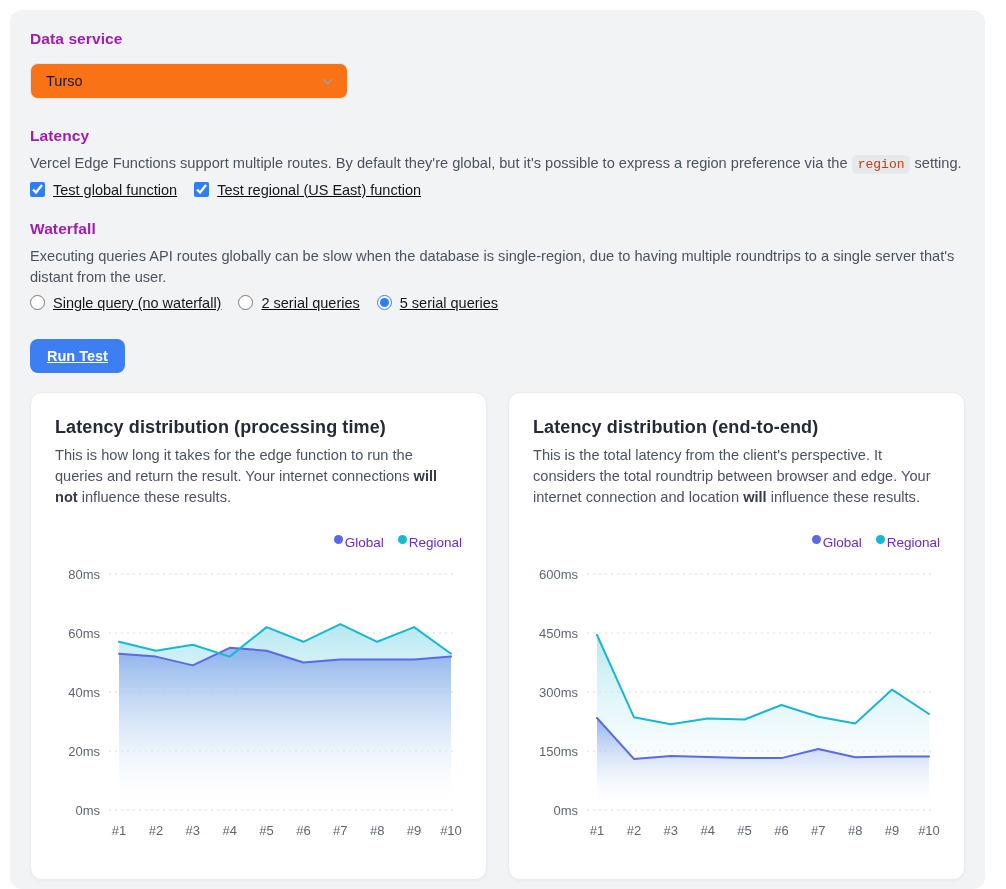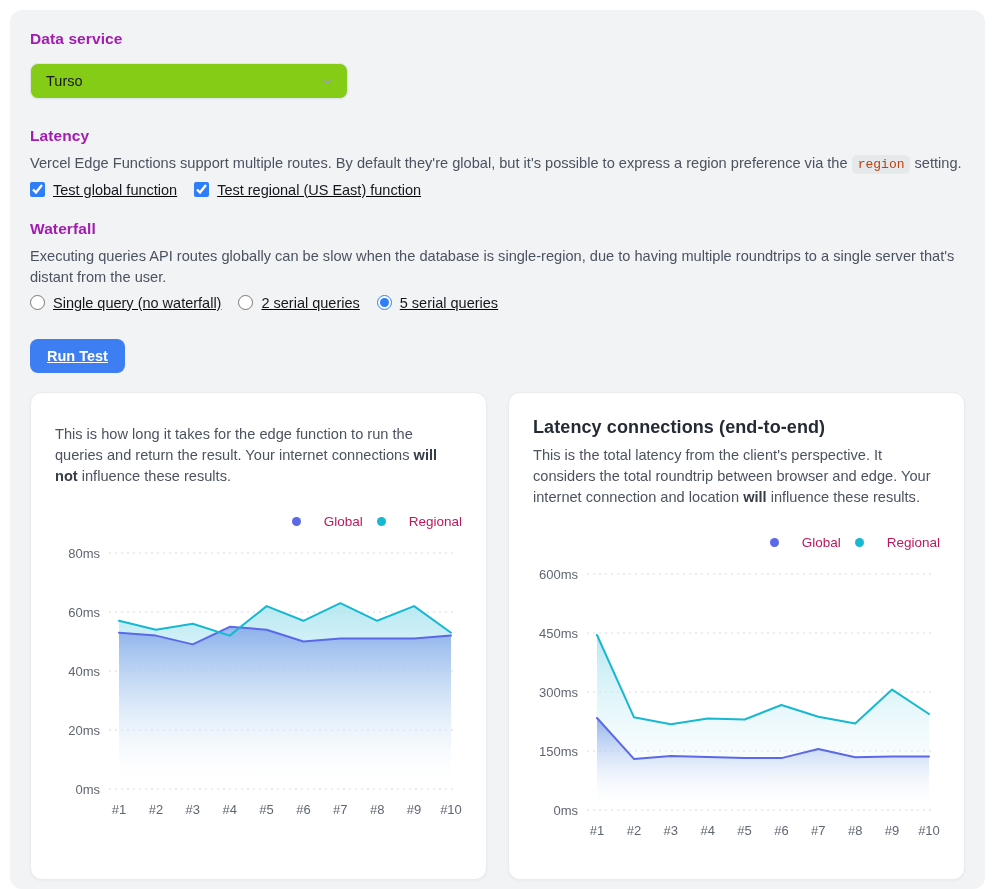--- a/index.html
+++ b/index.html
@@ -10,21 +10,21 @@
     width: 975px; height: 879px;
     background: #f1f3f5;
     border-radius: 12px;
     padding: 20px;
   }
   h3.section-heading {
     font-size: 15.5px; font-weight: 700; color: #a21caf; letter-spacing: .1px;
   }
   .select {
     margin-top: 15px; width: 318px; height: 36px;
-    background: #84cc16; border: 1px solid #e2e5e9; border-radius: 8px;
+    background: #f97316; border: 1px solid #e2e5e9; border-radius: 8px;
     display: flex; align-items: center; justify-content: space-between;
     padding: 0 12px 0 15px; cursor: pointer;
     box-shadow: 0 1px 2px rgba(0,0,0,.03);
   }
   .select .sel-text { font-size: 14.5px; color: #18181b; }
   .section-gap { margin-top: 28px; }
   p.desc {
     margin-top: 8px; font-size: 14.6px; line-height: 21.5px; color: #4b5260; max-width: 935px;
   }
   code.chip {
@@ -48,21 +48,21 @@
   .card {
     width: 457px; height: 488px; background: #fff;
     border: 1px solid #e9ebee; border-radius: 12px;
     box-shadow: 0 1px 3px rgba(16,24,40,.04);
     padding: 24px;
   }
   .card h2 { font-size: 18px; font-weight: 650; color: #252b36; letter-spacing: .1px; }
   .card p.card-desc { margin-top: 7px; font-size: 14.6px; line-height: 21px; color: #4b5260; }
   .card p.card-desc b { color: #363c48; }
   .legend { margin-top: 27px; display: flex; justify-content: flex-end; gap: 14px; }
-  .legend-item { display: inline-flex; align-items: center; gap: 23px; font-size: 13.5px; color: #be185d; }
+  .legend-item { display: inline-flex; align-items: flex-start; gap: 2px; font-size: 13.5px; color: #6d28d9; }
   .legend-item .dot { width: 9px; height: 9px; border-radius: 50%; display: inline-block; }
   svg.chart { width: 410px; height: 288px; margin-top: 8px; display: block; }
   svg.chart .grid { stroke: #d7dade; stroke-width: 1; stroke-dasharray: 2 4; fill: none; }
   svg.chart text { font-family: "Liberation Sans", "DejaVu Sans", sans-serif; font-size: 13px; fill: #5f6672; }
 </style>
 </head>
 <body>
 
 <div class="panel">
 
@@ -105,20 +105,21 @@
       <input type="radio" name="waterfall" checked="" style="">
       <span>5 serial queries</span>
     </label>
   </div>
 
   <button class="run-btn">Run Test</button>
 
   <div class="cards">
 
     <section class="card">
+      <h2>Latency distribution (processing time)</h2>
       <p class="card-desc"><span>This is how long it takes for the edge function to run the queries and return the result. Your internet connections </span><b>will not</b><span> influence these results.</span></p>
       <div class="legend">
         <span class="legend-item">
           <i class="dot" style="background: rgb(91, 104, 232);"></i>
           <span>Global</span>
         </span>
         <span class="legend-item">
           <i class="dot" style="background: rgb(22, 184, 210);"></i>
           <span>Regional</span>
         </span>
@@ -155,21 +156,21 @@
           <text x="211.6" y="277" text-anchor="middle">#5</text>
           <text x="248.4" y="277" text-anchor="middle">#6</text>
           <text x="285.3" y="277" text-anchor="middle">#7</text>
           <text x="322.2" y="277" text-anchor="middle">#8</text>
           <text x="359.1" y="277" text-anchor="middle">#9</text>
           <text x="396.0" y="277" text-anchor="middle">#10</text>
         </svg>
     </section>
 
     <section class="card">
-      <h2>Latency connections (end-to-end)</h2>
+      <h2>Latency distribution (end-to-end)</h2>
       <p class="card-desc"><span>This is the total latency from the client's perspective. It considers the total roundtrip between browser and edge. Your internet connection and location </span><b>will</b><span> influence these results.</span></p>
       <div class="legend">
         <span class="legend-item">
           <i class="dot" style="background: rgb(91, 104, 232);"></i>
           <span>Global</span>
         </span>
         <span class="legend-item">
           <i class="dot" style="background: rgb(22, 184, 210);"></i>
           <span>Regional</span>
         </span>

